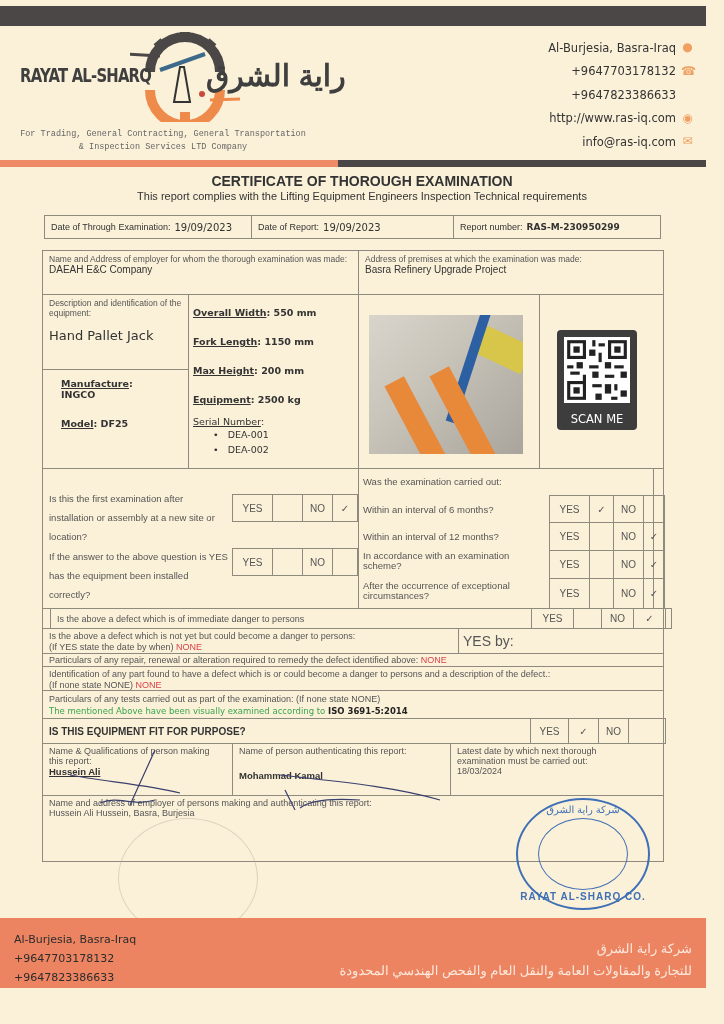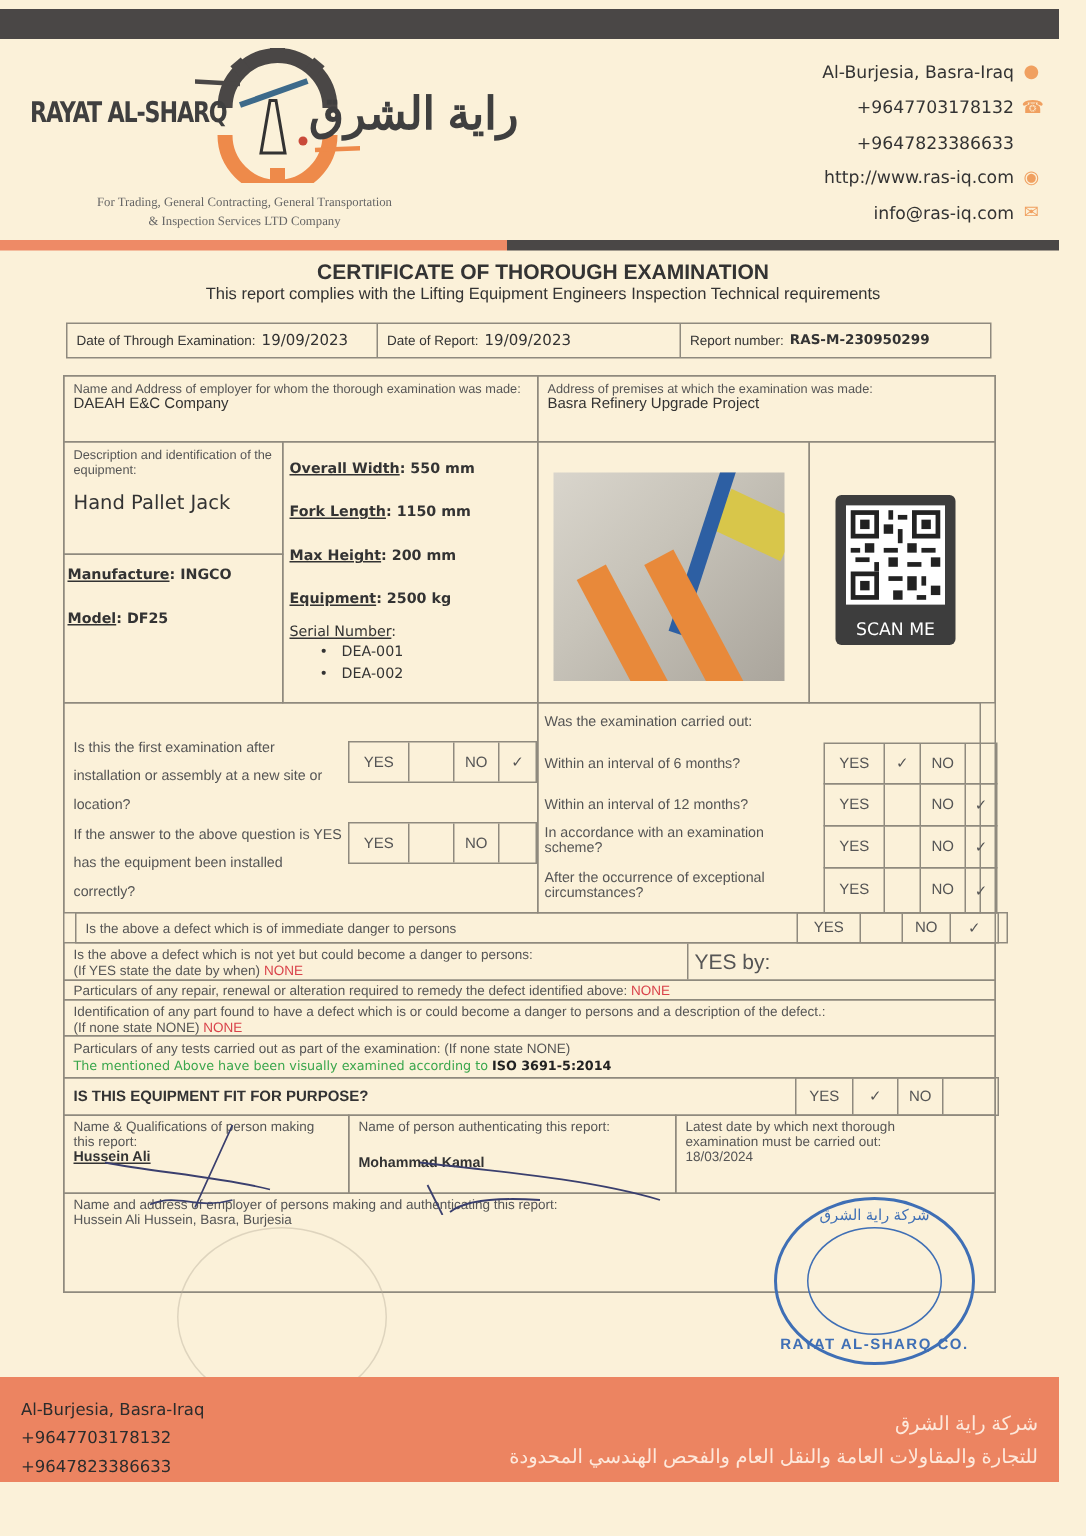--- a/index.html
+++ b/index.html
@@ -6,21 +6,21 @@
   html, body { width: 724px; height: 1024px; background: #fbf1d9; overflow: hidden; }
   body { position: relative; font-family: "Liberation Sans", sans-serif; color: #333; }
 
   .topbar { position: absolute; left: 0; top: 6px; width: 706px; height: 20px; background: #4a4746; }
 
   
   .logo { position: absolute; left: 20px; top: 32px; width: 300px; height: 100px; }
   .logo-gear { position: absolute; left: 110px; top: 0; width: 110px; height: 90px; }
   .logo-en { position: absolute; left: 0; top: 32px; font-family: "DejaVu Sans", sans-serif; font-size: 19px; font-weight: bold; letter-spacing: -1px; color: #3f3f3f; transform: scaleX(0.78); transform-origin: left; white-space: nowrap; }
   .logo-ar { position: absolute; left: 186px; top: 26px; font-size: 30px; font-weight: bold; color: #3f3f3f; white-space: nowrap; }
-  .tagline { position: absolute; left: 0; width: 326px; top: 128px; text-align: center; font-family: Liberation Serif, serif; font-size: 8.5px; line-height: 13px; color: #666; }
+  .tagline { position: absolute; left: 0; width: 326px; top: 128px; text-align: center; font-family: Liberation Mono, monospace; font-size: 8.5px; line-height: 13px; color: #666; }
 
   
   .contacts { position: absolute; right: 30px; top: 36px; text-align: right; font-family: "DejaVu Sans", sans-serif; font-size: 11.5px; color: #333; }
   .contact-row { height: 23.5px; display: flex; justify-content: flex-end; align-items: center; gap: 5px; }
   .cicon { width: 13px; height: 13px; display: inline-block; color: #f0a060; font-size: 12px; line-height: 13px; text-align: center; }
   .cicon.blank { visibility: hidden; }
 
   .divider { position: absolute; top: 160px; height: 7px; }
   .divider.orange { left: 0; width: 338px; background: #ee8a66; }
   .divider.dark { left: 338px; width: 368px; background: #4a4746; }
@@ -151,21 +151,21 @@
 </div>
 <div class="cell" style="left:358px;top:250px;width:306px;height:45px;padding:3px 6px;">
   <div class="lbl">Address of premises at which the examination was made:</div>
   <div class="val">Basra Refinery Upgrade Project</div>
 </div>
 
 <div class="cell" style="left:42px;top:294px;width:147px;height:76px;padding:3px 6px;">
   <div class="lbl">Description and identification of the equipment:</div>
   <div class="dj" style="font-size:13px;color:#333;margin-top:10px;">Hand Pallet Jack</div>
 </div>
-<div class="cell" style="left:42px;top:369px;width:147px;height:100px;padding:8px 2px;">
+<div class="cell" style="left:42px;top:369px;width:147px;height:100px;padding:8px 18px;">
   <div class="dj" style="font-size:9.5px;font-weight:bold;color:#333;">
     <span class="u">Manufacture</span><span>: INGCO</span>
   </div>
   <div class="dj" style="font-size:9.5px;font-weight:bold;color:#333;margin-top:18px;">
     <span class="u">Model</span><span>: DF25</span>
   </div>
 </div>
 <div class="cell" style="left:188px;top:294px;width:171px;height:175px;padding:3px 4px;">
   <div class="dj" style="font-size:9.5px;font-weight:bold;color:#333;line-height:29px;">
     <div><span class="u">Overall Width</span><span>: 550 mm</span></div>

